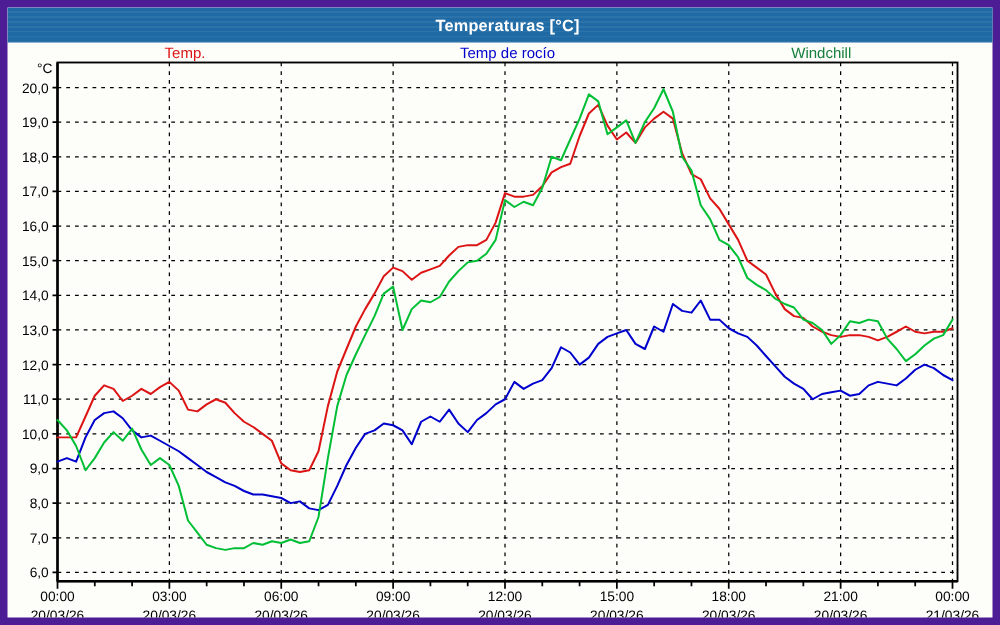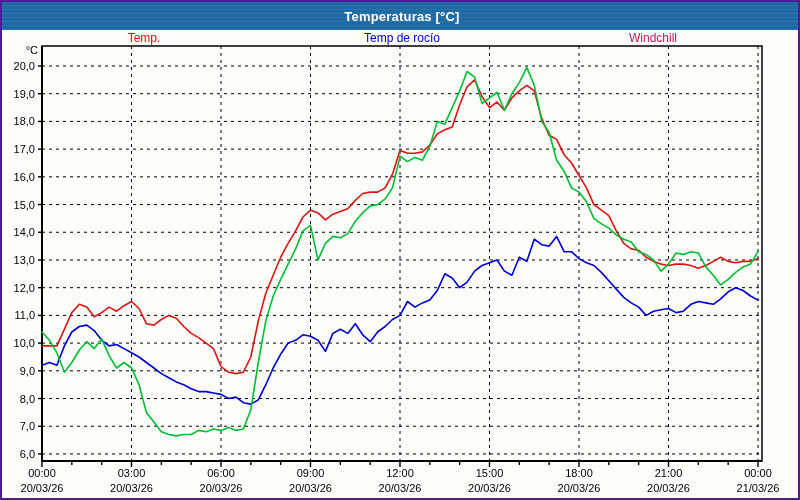--- a/index.html
+++ b/index.html
@@ -1,17 +1,17 @@
 <!DOCTYPE html>
 <html><head>
 <meta charset="utf-8">
 <style>
   html,body{margin:0;padding:0;background:#d8d8d8;font-family:"Liberation Sans",sans-serif;}
   .window{position:relative;width:800px;height:500px;background:#fdfdfa;box-sizing:border-box;
-          border:2px solid #4c1d95;overflow:hidden;}
+          border:6px solid #4c1d95;overflow:hidden;}
   .titlebar{position:absolute;left:0;top:0;width:800px;height:28px;background:#1f6aa5;
             background-image:repeating-linear-gradient(0deg, rgba(255,255,255,0.06) 0 1px, transparent 1px 4px);
             display:flex;align-items:center;justify-content:center;}
   .titlebar .title{color:#ffffff;font-weight:bold;font-size:13px;letter-spacing:0.2px;}
   .legend{position:absolute;top:28px;left:0;width:800px;height:16px;}
   .legend-item{position:absolute;top:1px;transform:translateX(-50%);font-size:12px;white-space:nowrap;text-align:center;}
   svg.plot{position:absolute;left:0;top:0;width:800px;height:500px;}
   text.axis{font-family:"Liberation Sans",sans-serif;font-size:11px;fill:#000;}
   text.unit{font-family:"Liberation Sans",sans-serif;font-size:11px;fill:#000;}
 </style>
@@ -19,21 +19,21 @@
 <body>
 
 <div class="window">
   <div class="titlebar">
     <span class="title">Temperaturas [°C]</span>
   </div>
 
   <div class="legend">
     <span class="legend-item" style="color: rgb(220, 20, 20); left: 142px;">Temp.</span>
     <span class="legend-item" style="color: rgb(0, 0, 204); left: 400px;">Temp de rocío</span>
-    <span class="legend-item" style="color: #be185d; left: 651px;">Windchill</span>
+    <span class="legend-item" style="color: #15803d; left: 651px;">Windchill</span>
   </div>
 
   <svg class="plot" id="plot" viewBox="0 0 800 500" xmlns="http://www.w3.org/2000/svg">
       <line x1="40" y1="64" x2="760" y2="64" stroke="#000" stroke-width="1" stroke-dasharray="3,4"></line>
       <line x1="36" y1="64" x2="40" y2="64" stroke="#000" stroke-width="1.4"></line>
       <text x="33" y="68" text-anchor="end" class="axis">20,0</text>
       <line x1="40" y1="91.71000000000001" x2="760" y2="91.71000000000001" stroke="#000" stroke-width="1" stroke-dasharray="3,4"></line>
       <line x1="36" y1="91.71000000000001" x2="40" y2="91.71000000000001" stroke="#000" stroke-width="1.4"></line>
       <text x="33" y="95.71000000000001" text-anchor="end" class="axis">19,0</text>
       <line x1="40" y1="119.42" x2="760" y2="119.42" stroke="#000" stroke-width="1" stroke-dasharray="3,4"></line>

